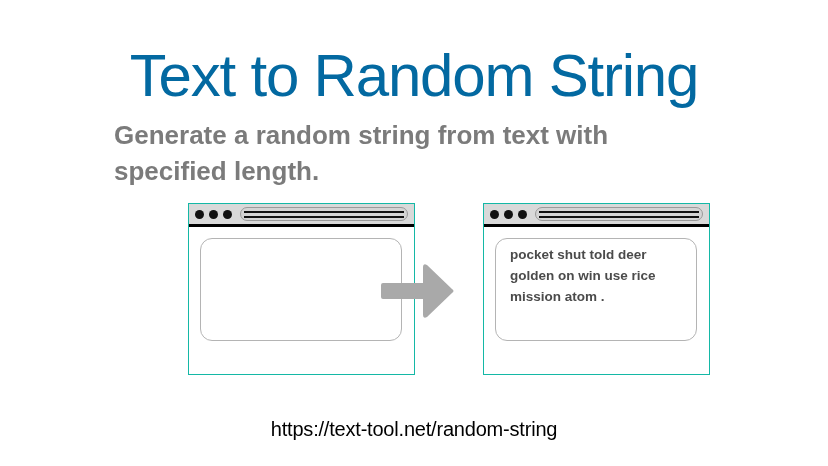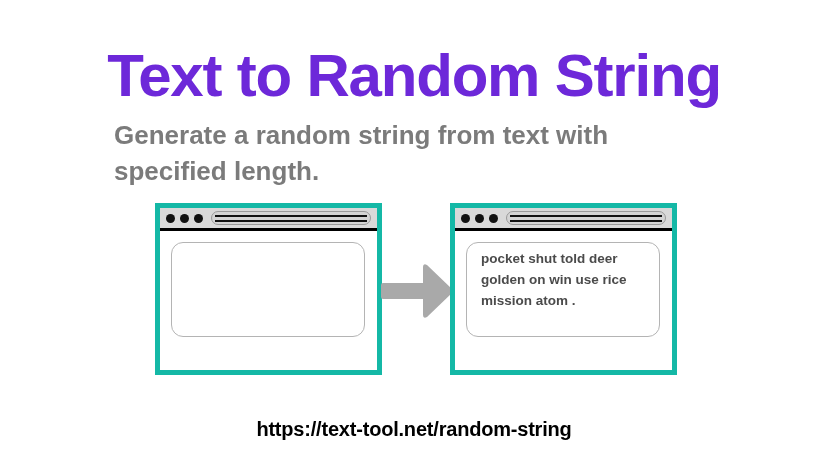--- a/index.html
+++ b/index.html
@@ -23,44 +23,45 @@
   }
 
   
   .page-title {
     position: absolute;
     left: 0;
     top: 44px;
     width: 828px;
     text-align: center;
     font-size: 60px;
-    font-weight: 700;
+    font-weight: 400;
     letter-spacing: -1.2px;
-    color: #6d28d9;
+    color: #0369a1;
     line-height: 1.05;
     white-space: nowrap;
   }
   .page-subtitle {
     position: absolute;
     left: 114px;
     top: 118px;
     width: 600px;
     text-align: left;
     font-size: 26px;
     font-weight: 700;
     color: #7b7b7b;
     line-height: 1.38;
   }
 
   
   .browser {
     position: absolute;
     box-sizing: border-box;
     background: #ffffff;
-    border: 5px solid #14b8a6;
+    border: 1px solid #14b8a6;
+    margin-left: 33px;
   }
   #browser-input  { left: 155px; top: 203px; width: 227px; height: 172px; }
   #browser-output { left: 450px; top: 203px; width: 227px; height: 172px; }
 
   .titlebar {
     position: relative;
     box-sizing: border-box;
     height: 23px;
     background: #d9d9d9;
     border-bottom: 3px solid #000000;
@@ -139,21 +140,21 @@
   }
 
   
   .footer-url {
     position: absolute;
     left: 0;
     top: 418px;
     width: 828px;
     text-align: center;
     font-size: 20px;
-    font-weight: 700;
+    font-weight: 400;
     color: #000000;
     letter-spacing: -0.2px;
   }
 </style>
 </head>
 <body>
 
 <div id="canvas">
 
   <div class="page-title">Text to Random String</div>

